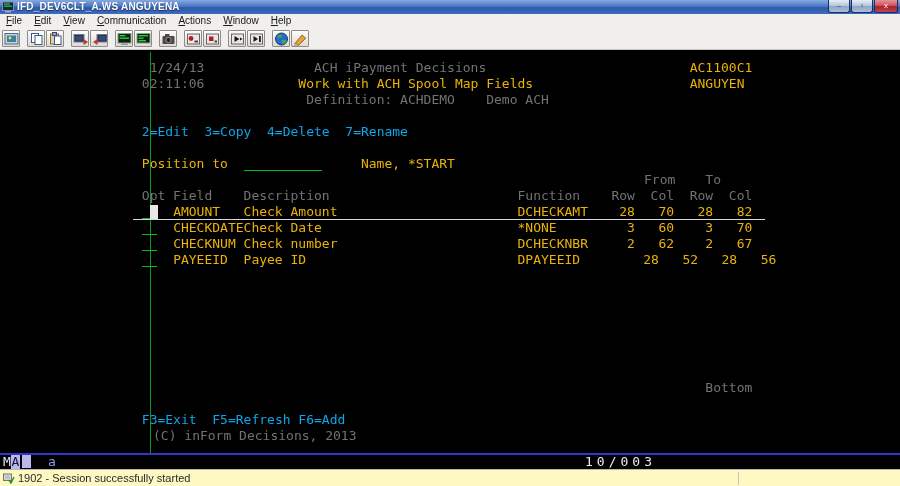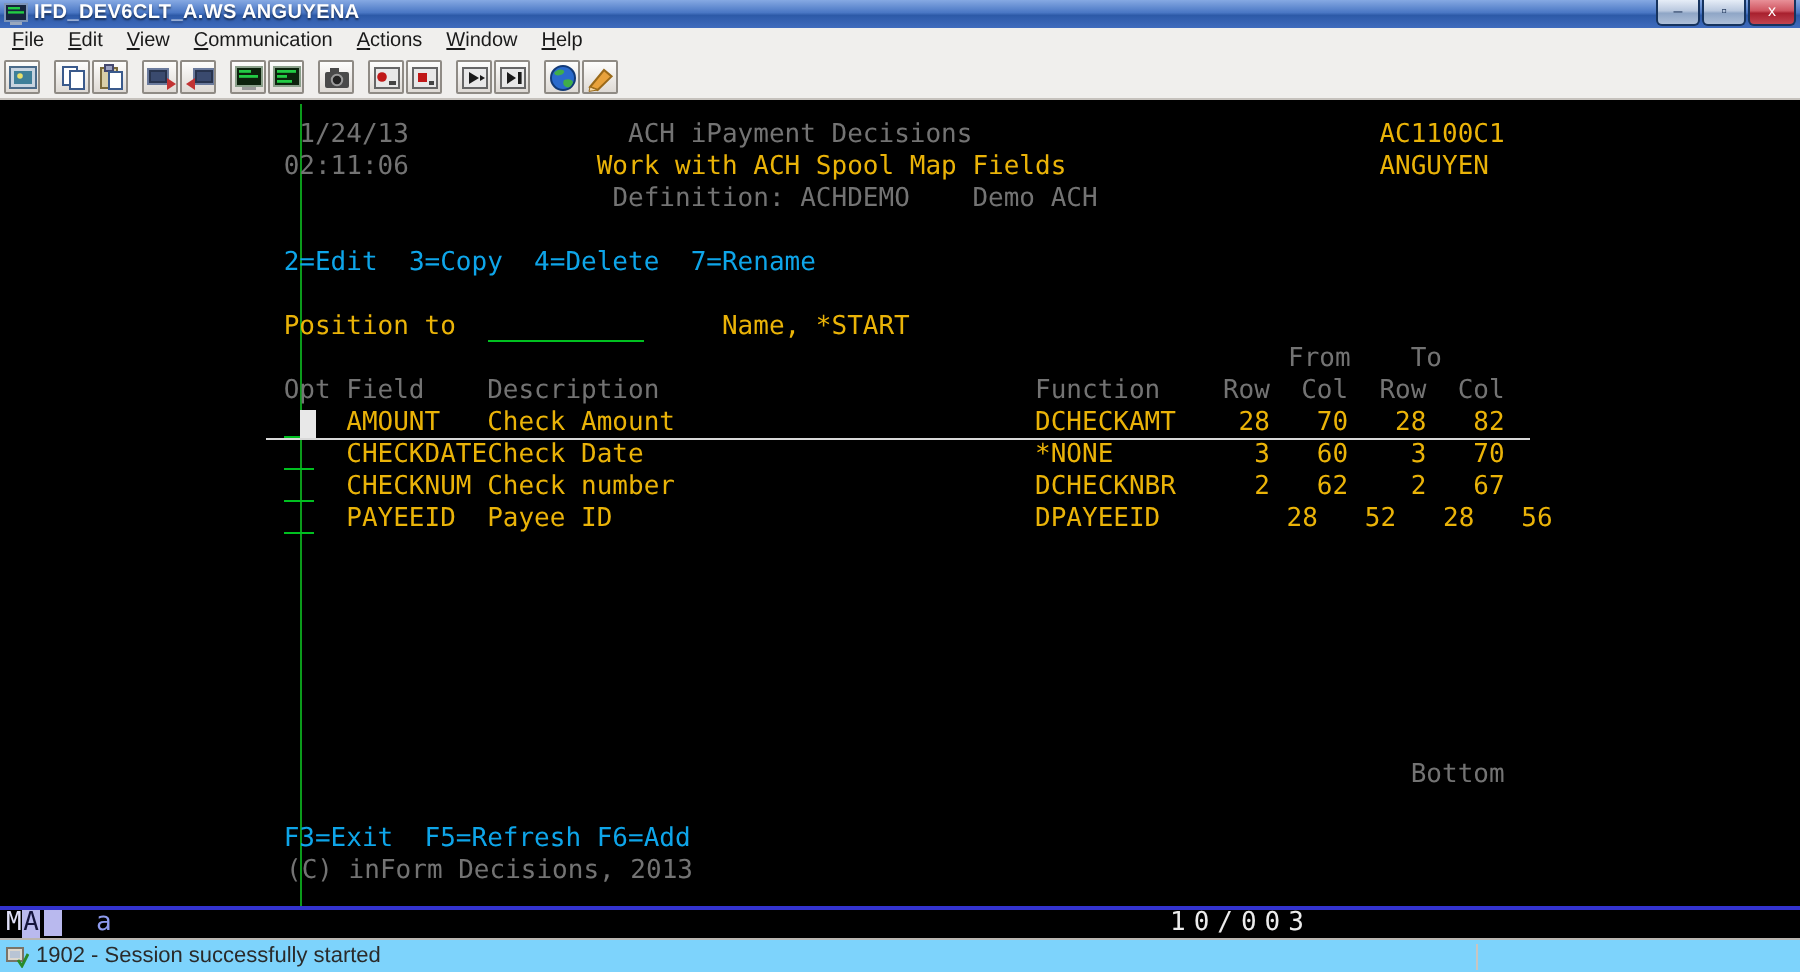--- a/index.html
+++ b/index.html
@@ -47,21 +47,21 @@
   .oiasep{position:absolute;left:0;top:403px;width:900px;height:2px;background:#3333cf;}
   .oia{position:absolute;left:0;top:405px;width:900px;height:14px;
     font-family:"DejaVu Sans Mono",monospace;font-size:13px;line-height:14px;}
   .oia .m{position:absolute;left:3px;color:#e0e0f8;}
   .oia .a{position:absolute;left:11px;width:9px;background:#b9b9ee;color:#14143c;text-align:center;}
   .oia .blk{position:absolute;left:22px;width:9px;height:13px;background:#b9b9ee;}
   .oia .kbd{position:absolute;left:48px;color:#8e9bee;}
   .oia .pos{position:absolute;left:585px;color:#ececec;letter-spacing:4px;}
 
   
-  .statusbar{position:absolute;left:0;top:469px;width:900px;height:17px;background:#7dd3fc;
+  .statusbar{position:absolute;left:0;top:469px;width:900px;height:17px;background:#fef9c3;
     border-top:1px solid #b9b5b0;box-sizing:border-box;font-size:11px;color:#2a2a2a;}
   .statusmsg{position:absolute;left:18px;top:2px;}
   .staticon{position:absolute;left:3px;top:2px;}
   .statdiv{position:absolute;left:738px;top:2px;width:1px;height:13px;background:#c9c5c0;}
 </style>
 </head>
 <body>
 
 <div class="titlebar">
   <svg class="app-icon" viewBox="0 0 12 12">
@@ -245,21 +245,21 @@
     <span class="tseg k-g" style="left: 619.274px; top: 186px;"> 2   62    2   67</span>
     <div class="ufield" style="left: 141.827px; top: 215px; width: 15.654px;"></div>
     <span class="tseg k-g" style="left: 173.135px; top: 202px;">PAYEEID</span>
     <span class="tseg k-g" style="left: 243.578px; top: 202px;">Payee ID</span>
     <span class="tseg k-g" style="left: 517.523px; top: 202px;">DPAYEEID</span>
     <span class="tseg k-g" style="left: 619.274px; top: 202px; margin-left: 24px;">28   52   28   56</span>
     <span class="tseg k-w" style="left: 705.371px; top: 330px;">Bottom</span>
     <span class="tseg k-b" style="left: 141.827px; top: 362px;">F3=Exit</span>
     <span class="tseg k-b" style="left: 212.27px; top: 362px;">F5=Refresh</span>
     <span class="tseg k-b" style="left: 298.367px; top: 362px;">F6=Add</span>
-    <span class="tseg k-w" style="left: 143px; top: 378px;">(C) inForm Decisions, 2013</span>
+    <span class="tseg k-w" style="left: 153px; top: 378px;">(C) inForm Decisions, 2013</span>
     <div class="cursorblk" style="left: 149.654px; top: 155px;"></div>
   </div>
 
 <div class="statusbar">
   <svg class="staticon" width="12" height="12" viewBox="0 0 12 12">
     <rect x="0.5" y="2" width="8" height="6.5" fill="#dcd7ce" stroke="#7a7468"></rect>
     <rect x="2" y="3.5" width="5" height="3.5" fill="#b8c4d4"></rect>
     <path d="M6 8 L8 11 L11 5" stroke="#2a8a2a" stroke-width="1.4" fill="none"></path>
   </svg>
   <span class="statusmsg">1902 - Session successfully started</span>

